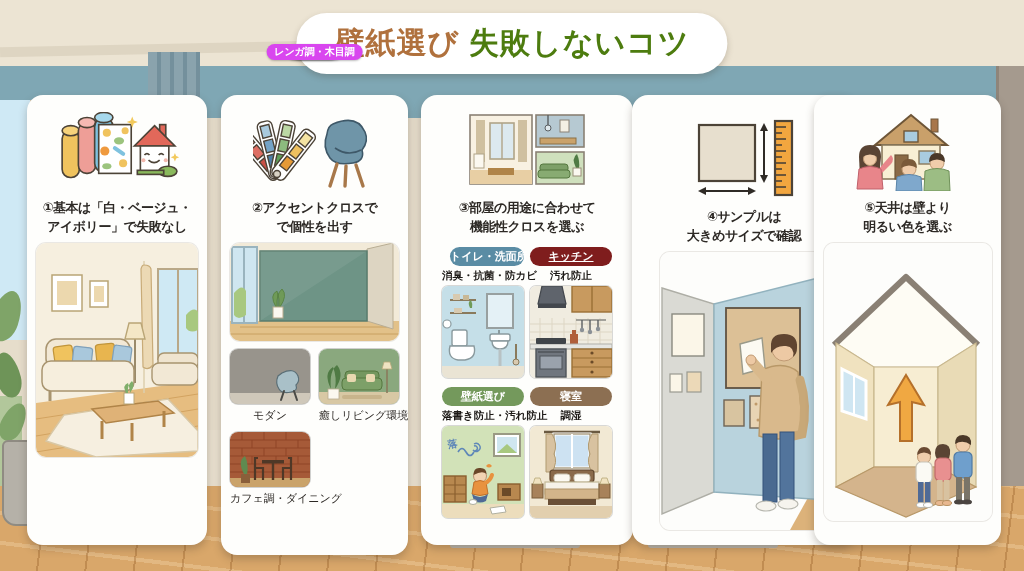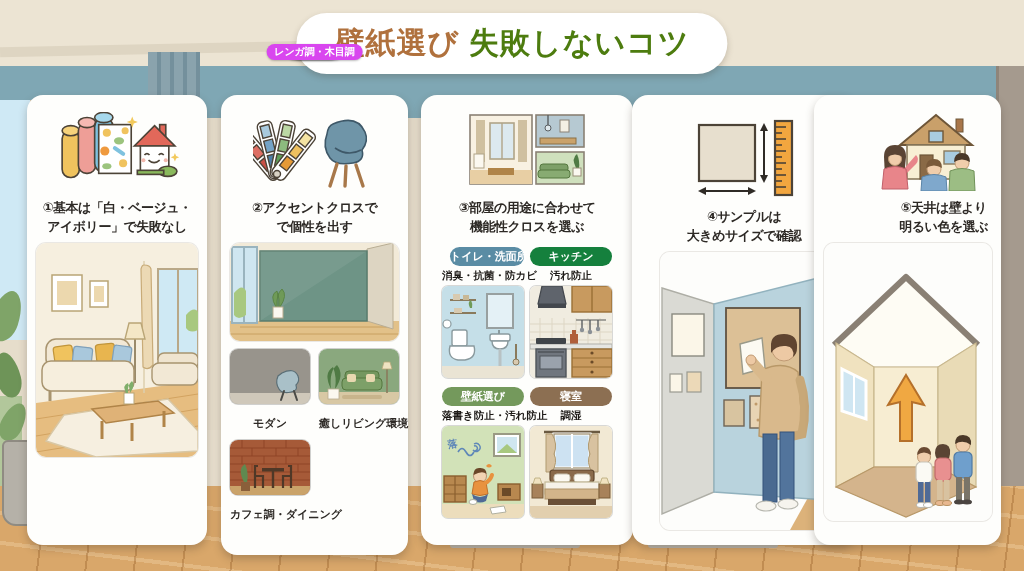--- a/index.html
+++ b/index.html
@@ -47,21 +47,21 @@
     text-align:center;white-space:nowrap;letter-spacing:-0.5px;
   }
   .illus{border-radius:10px;overflow:hidden;flex:none;box-shadow:0 0 0 1px rgba(90,75,55,.12);}
   
   .mini-grid{display:grid;grid-template-columns:80px 80px;column-gap:9px;row-gap:9px;margin-top:8px;}
   .mini-cell{width:80px;text-align:center;}
   .mini-img{position:relative;width:80px;height:55px;border-radius:8px;overflow:hidden;box-shadow:0 0 0 1px rgba(0,0,0,.18);}
   .mini-badge{position:absolute;top:2px;left:50%;transform:translateX(-50%);
     color:#fff;font-size:10px;font-weight:bold;line-height:1;padding:3px 8px;border-radius:9px;white-space:nowrap;
     box-shadow:0 1px 2px rgba(0,0,0,.25);}
-  .mini-caption{font-size:11px;font-weight:bold;color:#2d2925;margin-top:12px;white-space:nowrap;}
+  .mini-caption{font-size:11px;font-weight:normal;color:#2d2925;margin-top:4px;white-space:nowrap;}
   
   .room-grid{display:grid;grid-template-columns:82px 82px;column-gap:6px;row-gap:9px;margin-top:4px;}
   .room-cell{width:82px;text-align:center;}
   .room-badge{display:block;color:#fff;font-size:11px;font-weight:bold;line-height:1;padding:4px 0;border-radius:10px;white-space:nowrap;}
   .room-feature{font-size:10.5px;font-weight:bold;color:#1e1b18;margin:3px 0 3px;white-space:nowrap;}
   .room-img{width:82px;height:92px;border-radius:6px;overflow:hidden;box-shadow:0 0 0 1px rgba(0,0,0,.15);}
   svg{display:block;}
 </style>
 </head>
 <body>
@@ -350,21 +350,21 @@
           <line x1="57" y1="44" x2="57" y2="48" stroke="#8a9a9e" stroke-width="2"></line>
           <rect x="10" y="44" width="15" height="16" rx="2" fill="#fff" stroke="#8a9a9e" stroke-width="1.4"></rect>
           <path d="M8 60 h24 q3 12 -9 14 h-7 q-11 -2 -8 -14z" fill="#fff" stroke="#8a9a9e" stroke-width="1.4"></path>
           <circle cx="5" cy="38" r="4" fill="#fff" stroke="#8a9a9e" stroke-width="1.2"></circle>
           <line x1="74" y1="58" x2="74" y2="78" stroke="#8a7a5c" stroke-width="2"></line>
             <circle cx="74" cy="76" r="3" fill="#d8cab0" stroke="#8a7a5c"></circle>
         </svg>
       </div>
     </div>
     <div class="room-cell">
-      <span class="room-badge" style="background: #15803d;">キッチン</span>
+      <span class="room-badge" style="background: #7f1d1d; text-decoration: underline;">キッチン</span>
       <div class="room-feature">汚れ防止</div>
       <div class="room-img">
         <svg viewBox="0 0 82 92" width="82" height="92">
           <rect width="82" height="92" fill="#f0ece0"></rect>
           <g stroke="#ddd6c4" stroke-width="1">
             <line x1="0" y1="38" x2="82" y2="38"></line>
               <line x1="0" y1="46" x2="82" y2="46"></line>
               <line x1="0" y1="54" x2="82" y2="54"></line>
             <line x1="10" y1="32" x2="10" y2="58"></line>
               <line x1="22" y1="32" x2="22" y2="58"></line>
@@ -511,21 +511,21 @@
       <circle cx="91" cy="108" r="5" fill="#edc9a4" stroke="#c09a74" stroke-width="1"></circle>
       <path d="M140 128 q8 26 2 54 l-8 2" fill="none" stroke="#c8a878" stroke-width="9" stroke-linecap="round"></path>
       <rect x="103" y="182" width="14" height="68" fill="#4a6a90" stroke="#35527a" stroke-width="1"></rect>
       <rect x="120" y="180" width="14" height="68" fill="#52749c" stroke="#35527a" stroke-width="1"></rect>
       <ellipse cx="106" cy="254" rx="10" ry="5" fill="#f6f4ee" stroke="#b8b8b0" stroke-width="1.2"></ellipse>
       <ellipse cx="128" cy="252" rx="10" ry="5" fill="#f6f4ee" stroke="#b8b8b0" stroke-width="1.2"></ellipse>
     </svg>
   </div>
 </div>
 
-<div class="card" style="left:814px;width:187px;height:450px;align-items:flex-end;">
+<div class="card" style="left:814px;width:187px;height:450px;">
   <div class="icon-area">
     <svg viewBox="0 0 118 84" width="118" height="84">
       <rect x="82" y="12" width="7" height="13" fill="#a8764a" stroke="#6e5638"></rect>
       <polygon points="26,38 62,8 98,38" fill="#c9a06a" stroke="#6e5638" stroke-width="2"></polygon>
       <rect x="33" y="38" width="58" height="34" fill="#f8efd4" stroke="#8a7a5c" stroke-width="1.6"></rect>
       <rect x="55" y="24" width="14" height="11" fill="#a9cce0" stroke="#6e5638" stroke-width="1.4"></rect>
       <rect x="70" y="44" width="16" height="13" fill="#a9cce0" stroke="#8a7a5c" stroke-width="1.4"></rect>
       <rect x="46" y="48" width="13" height="24" fill="#8a6a46" stroke="#6e5638" stroke-width="1.2"></rect>
       <path d="M28 64 l14 -16 q4 4 0 9 l-10 10" fill="#e8858a"></path>
       <path d="M10 50 q0 -12 11 -12 q11 0 11 12 l-2 20 -19 0z" fill="#5a4434"></path>

